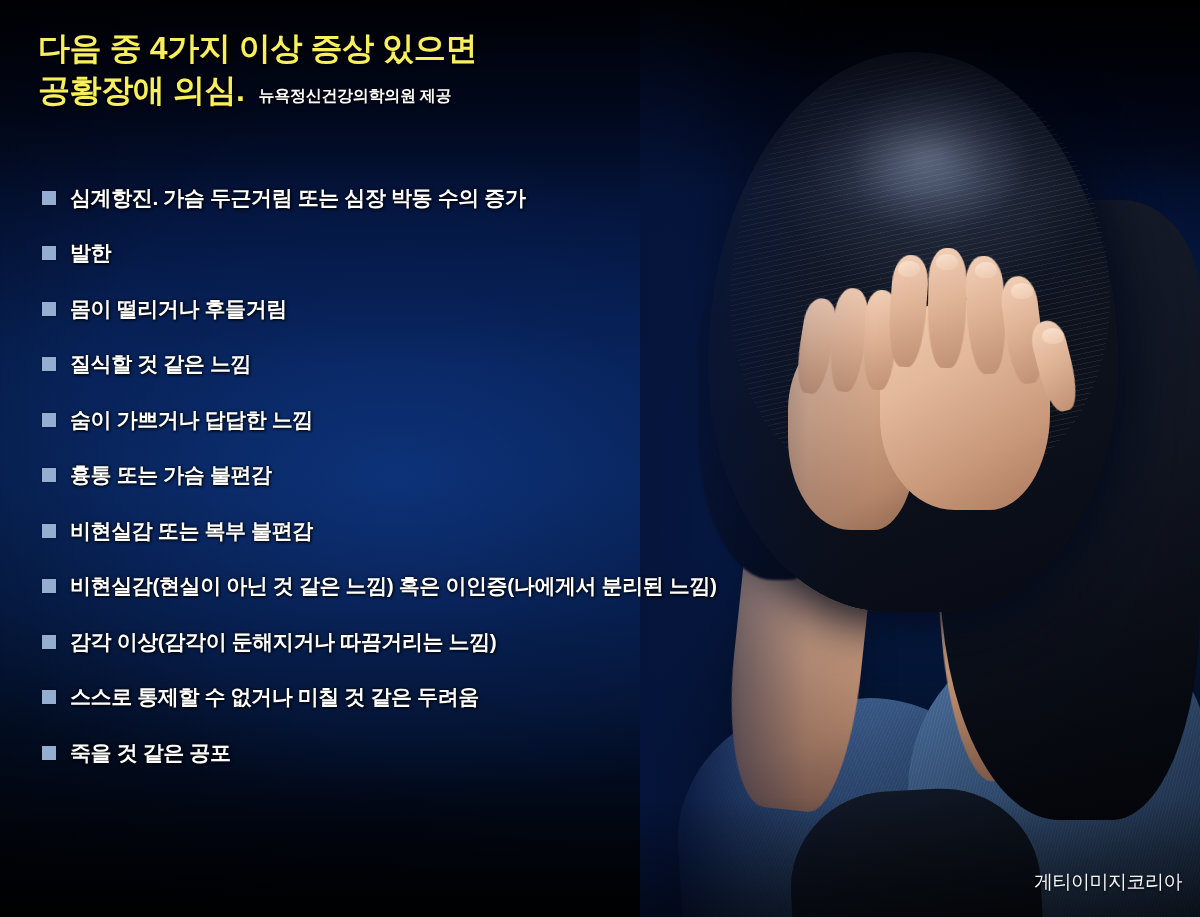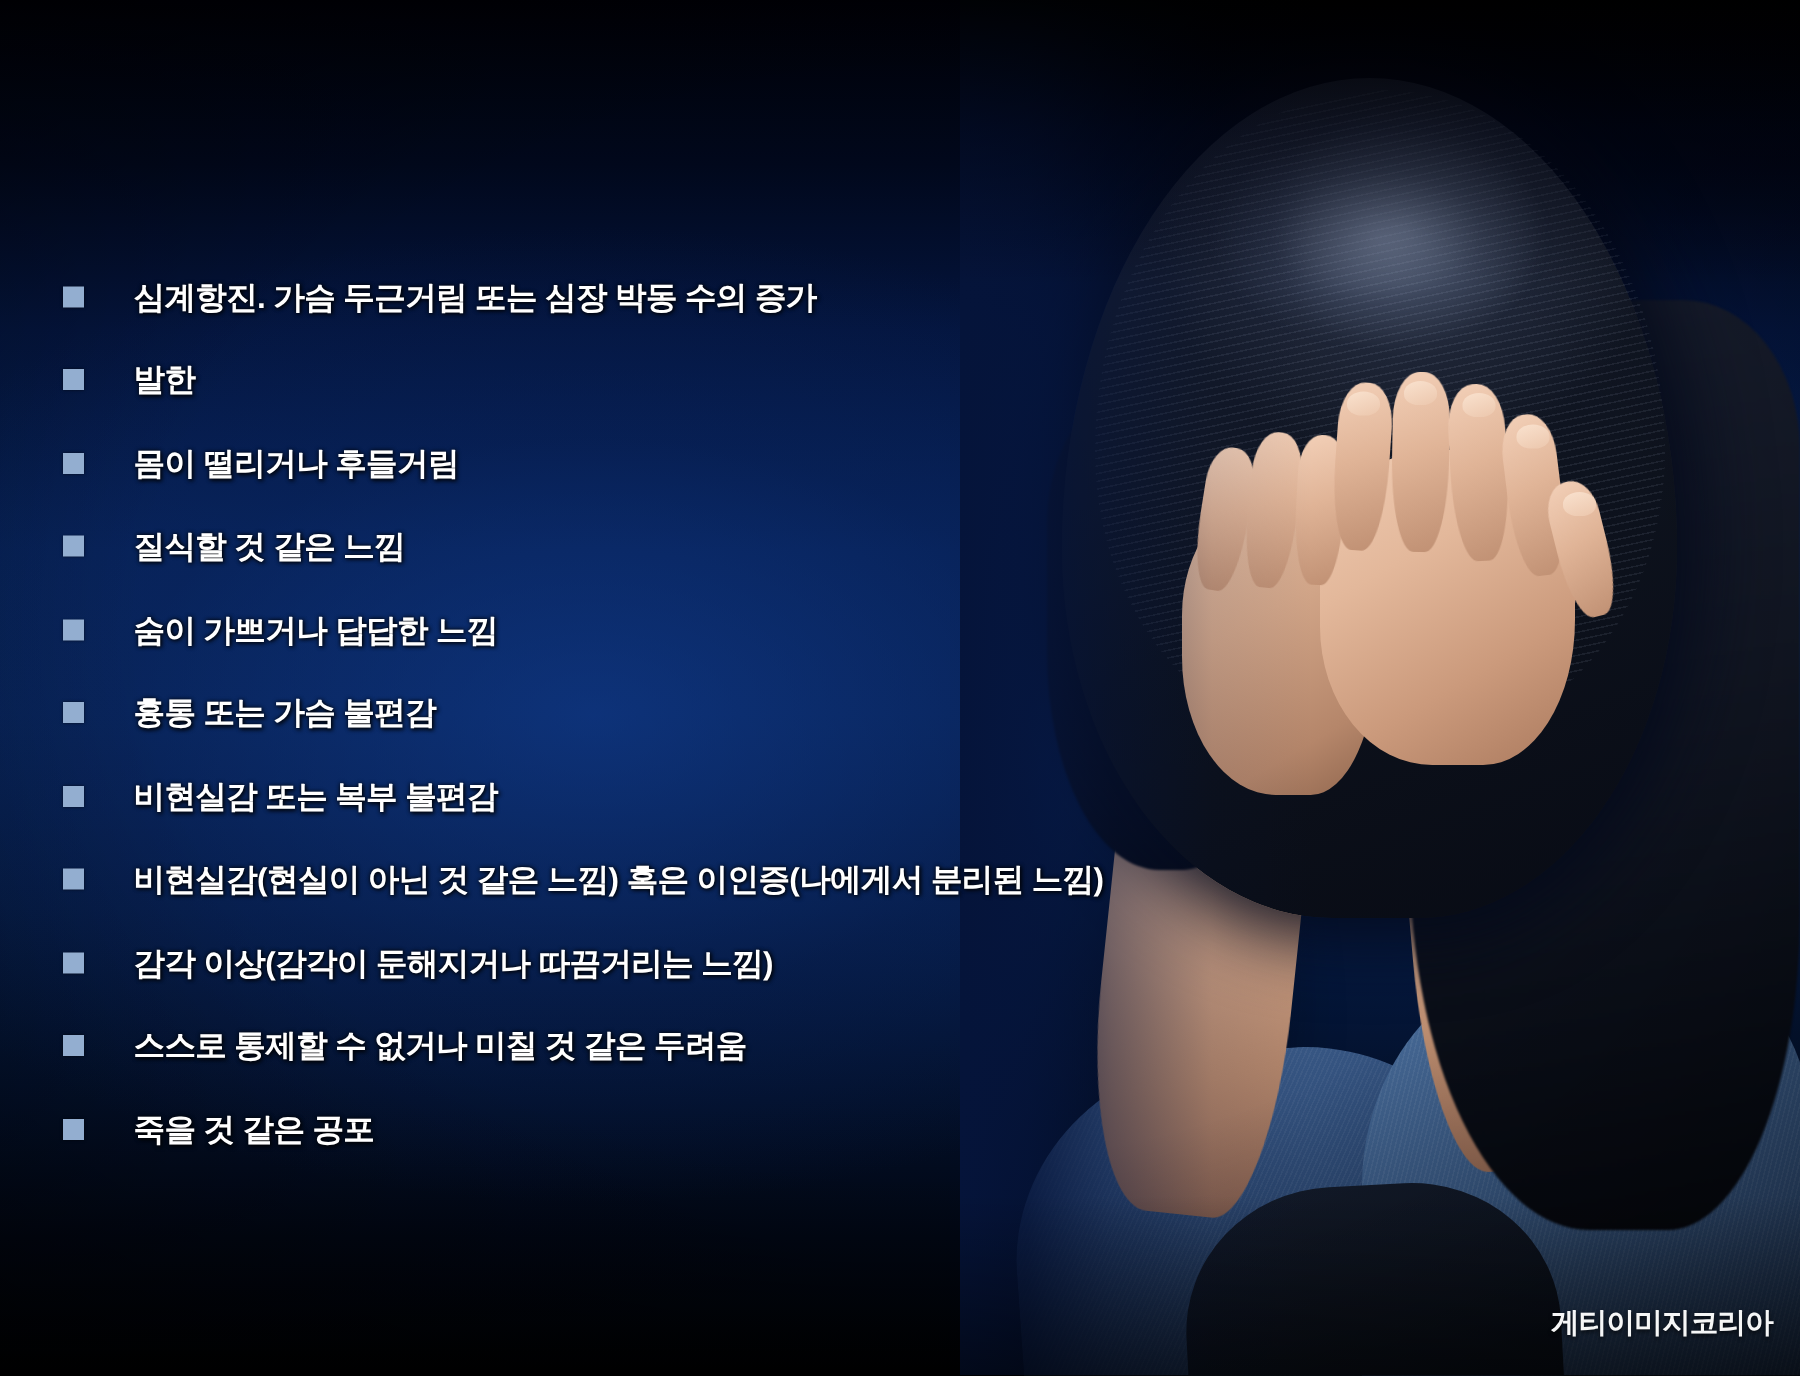--- a/index.html
+++ b/index.html
@@ -359,21 +359,20 @@
     left: 42px;
     top: 170px;
     margin: 0;
     padding: 0;
     list-style: none;
   }
   .symptom-item {
     display: flex;
     align-items: center;
     height: 55.5px;
-    gap: 19px;
   }
   .bullet-square {
     flex: 0 0 auto;
     width: 14px;
     height: 14px;
     background: #93aed0;
     margin-right: 14px;
     box-shadow: 0 0 2px rgba(0,0,0,0.6);
   }
   .symptom-text {
@@ -386,21 +385,21 @@
       0 0 3px rgba(0,0,0,0.85),
       1px 1px 3px rgba(0,0,0,0.9);
   }
 
   .watermark {
     position: absolute;
     right: 18px;
     bottom: 22px;
     color: #ffffff;
     font-size: 19px;
-    font-weight: 700;
+    font-weight: 400;
     letter-spacing: -0.5px;
     opacity: 0.96;
     text-shadow: 0 1px 3px rgba(0,0,0,0.75);
     z-index: 70;
   }
 </style>
 </head>
 <body>
 
 <div id="poster">
@@ -445,20 +444,27 @@
     </div>
     <div class="photo-feather"></div>
     <div class="photo-topdark"></div>
     <div class="photo-botdark"></div>
   </div>
 
   <div class="bg-vignette"></div>
 
   <div class="content">
 
+    <div class="title-block">
+      <div class="title-line">다음 중 4가지 이상 증상 있으면</div>
+      <div class="title-row2">
+        <div class="title-line">공황장애 의심.</div>
+        <div class="credit">뉴욕정신건강의학의원 제공</div>
+      </div>
+    </div>
 
     <ul class="symptom-list">
       <li class="symptom-item">
         <span class="bullet-square"></span>
         <span class="symptom-text">심계항진. 가슴 두근거림 또는 심장 박동 수의 증가</span>
       </li>
       <li class="symptom-item">
         <span class="bullet-square"></span>
         <span class="symptom-text">발한</span>
       </li>

